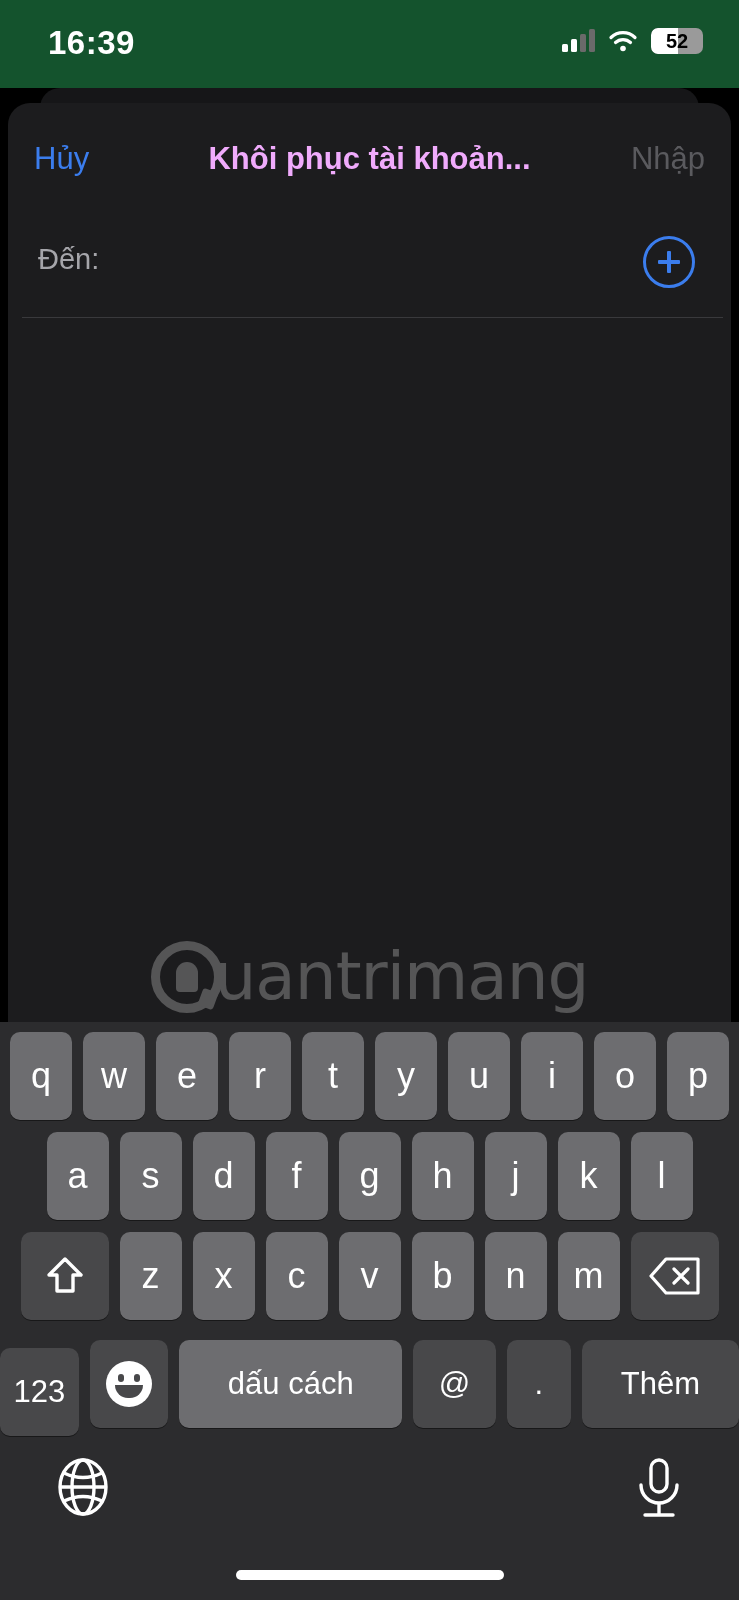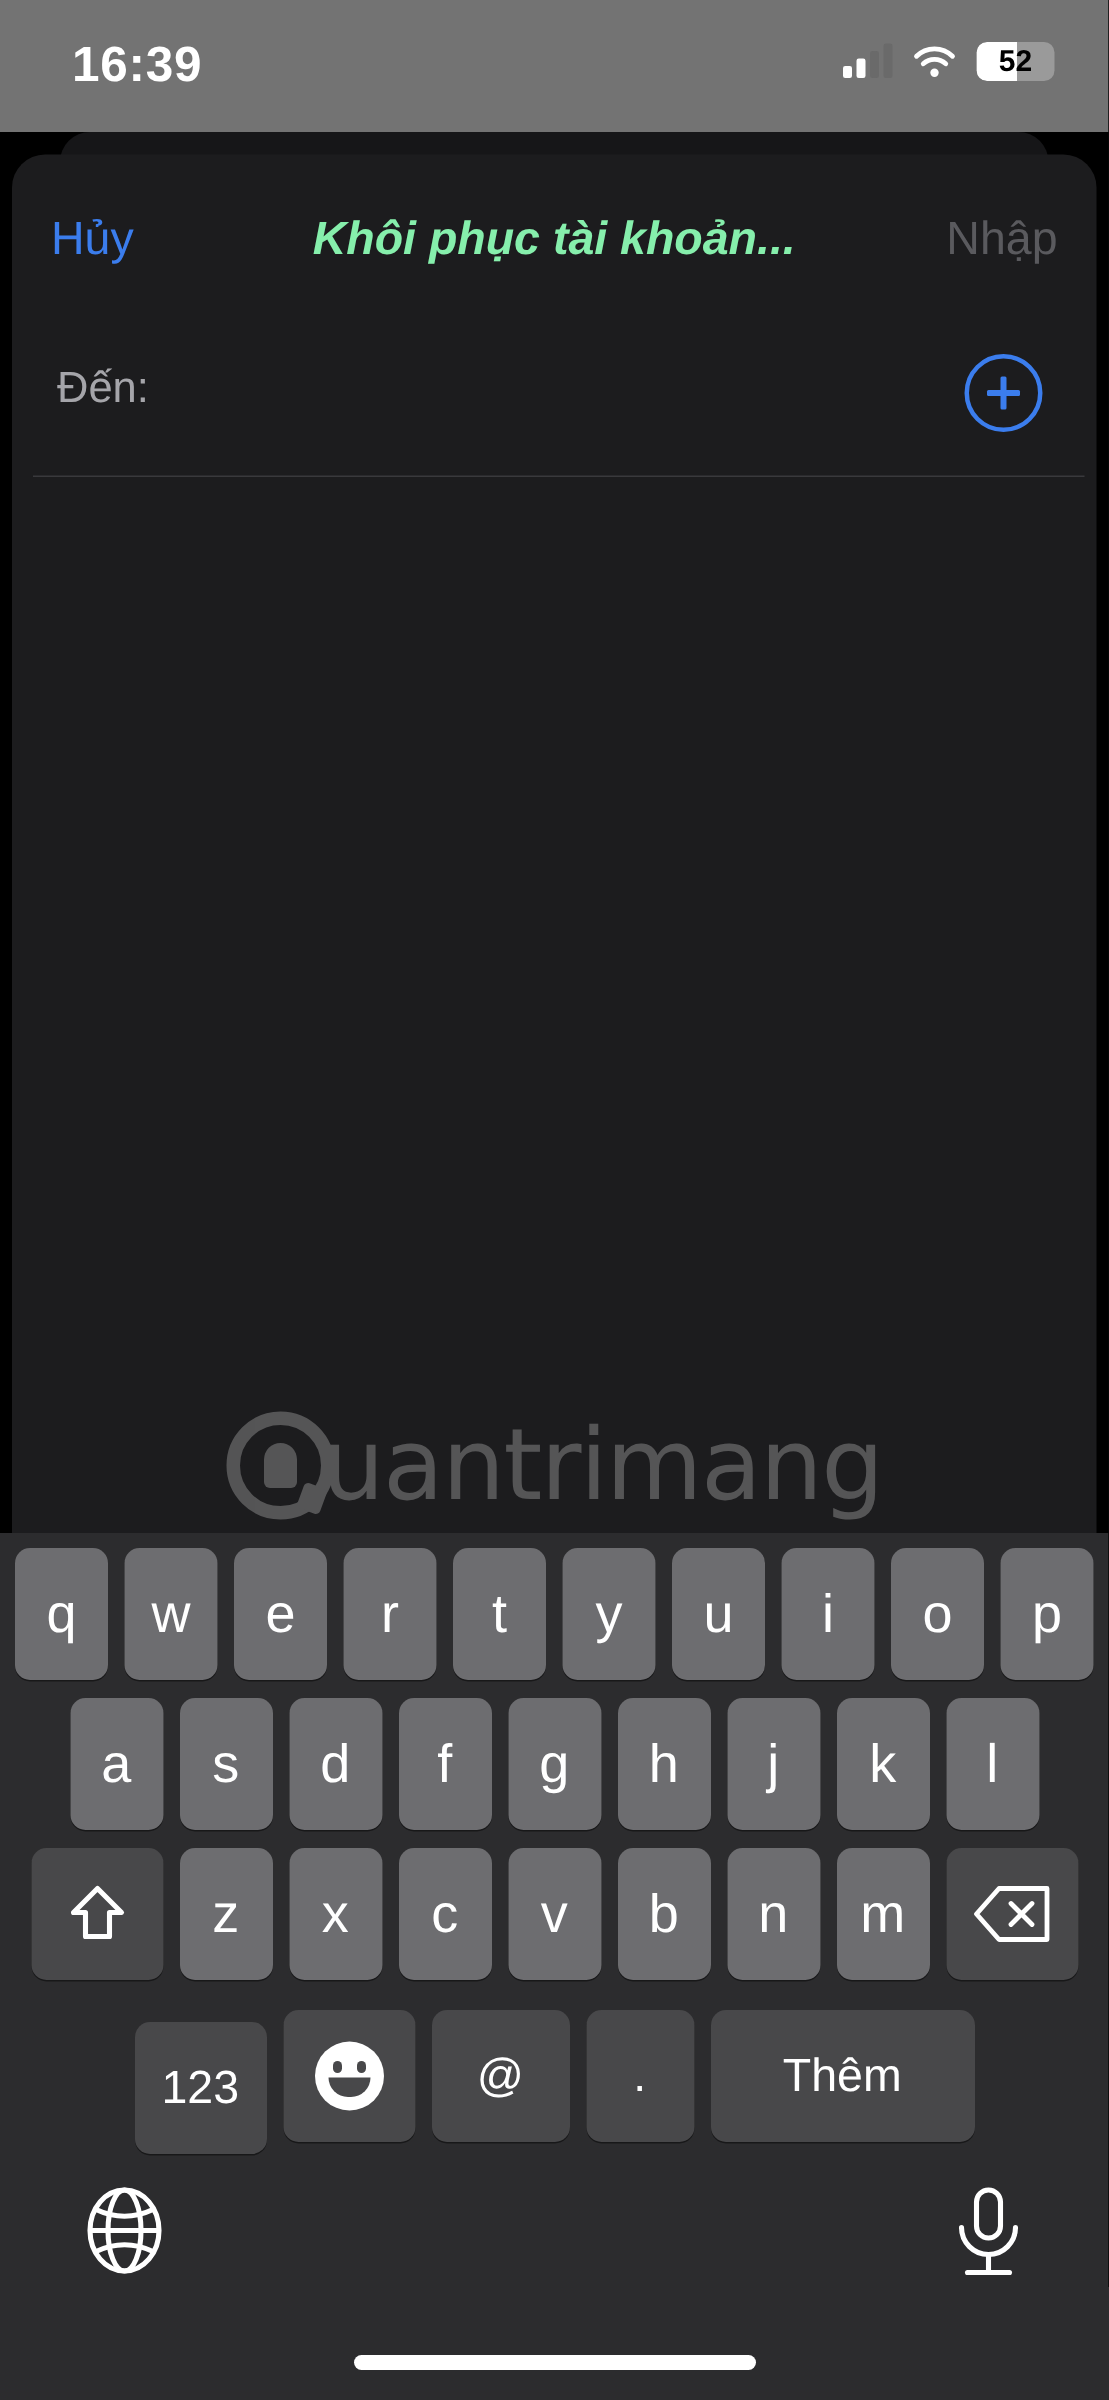--- a/index.html
+++ b/index.html
@@ -12,21 +12,21 @@
   #screen {
     position: relative;
     width: 739px; height: 1600px;
     background: #000;
   }
 
   
   #status-bar {
     position: absolute; top: 0; left: 0;
     width: 739px; height: 88px;
-    background: #737373;
+    background: #14532d;
   }
   #status-time {
     position: absolute; left: 48px; top: 24px;
     font-size: 33px; font-weight: bold; color: #fff;
     letter-spacing: 0.5px;
   }
   #status-right {
     position: absolute; right: 36px; top: 28px;
     display: flex; align-items: center; gap: 13px;
   }
@@ -68,21 +68,21 @@
   
   #nav-bar {
     position: relative; height: 110px; width: 100%;
   }
   #nav-cancel {
     position: absolute; left: 26px; top: 38px;
     font-size: 31px; color: #3b7ded;
   }
   #nav-title {
     position: absolute; left: 0; right: 0; top: 38px;
-    text-align: center; font-size: 31px; font-weight: bold; color: #86efac; font-style: italic;
+    text-align: center; font-size: 31px; font-weight: bold; color: #f0abfc;
   }
   #nav-add {
     position: absolute; right: 26px; top: 38px;
     font-size: 31px; color: #5a5a5e;
   }
 
   
   #to-row {
     position: relative; height: 105px; width: 100%; text-align: right;
   }
@@ -299,20 +299,21 @@
 
     <div class="kb-row" id="kb-row-4">
       <div class="key dark num">123</div>
       <div class="key dark emoji">
         <span class="emoji-face">
           <span class="eye l"></span>
             <span class="eye r"></span>
             <span class="mouth"></span>
         </span>
       </div>
+      <div class="key space">dấu cách</div>
       <div class="key dark sym">@</div>
       <div class="key dark dot">.</div>
       <div class="key dark enter">Thêm</div>
     </div>
 
     <div id="kb-bottom">
       <div id="globe-key">
         <svg width="62" height="62" viewBox="0 0 62 62">
           <ellipse cx="31" cy="31" rx="23" ry="27" fill="none" stroke="#fff" stroke-width="3.4"></ellipse>
           <ellipse cx="31" cy="31" rx="11" ry="27" fill="none" stroke="#fff" stroke-width="3.4"></ellipse>

